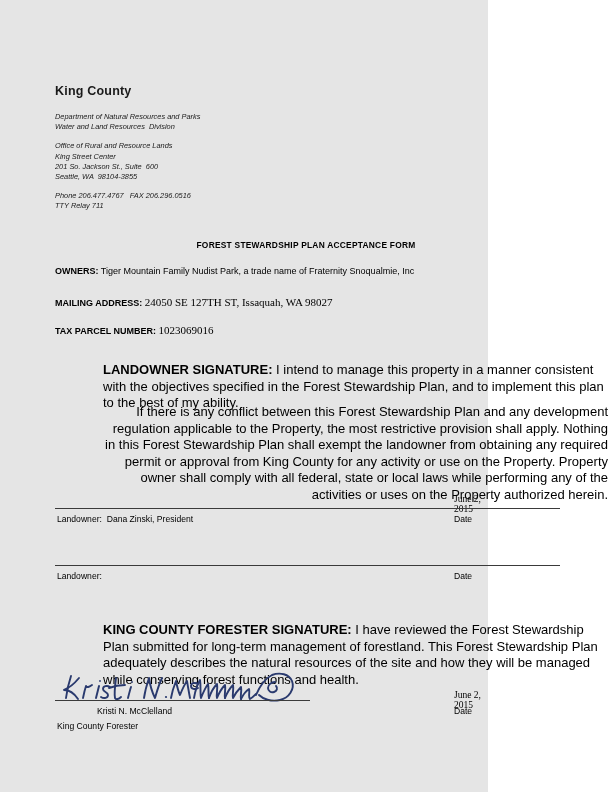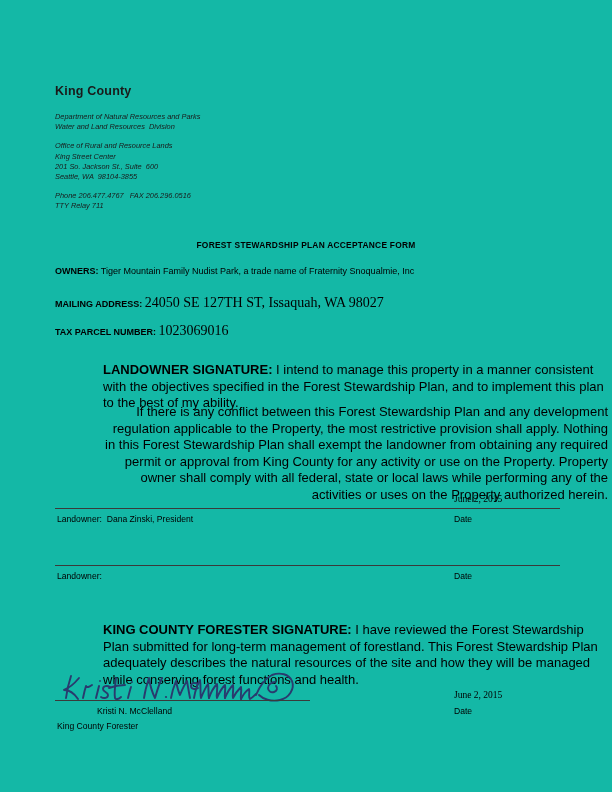--- a/index.html
+++ b/index.html
@@ -12,23 +12,23 @@
     height: 792px;
     position: relative;
     font-family: "Liberation Sans", sans-serif;
     color: #000000;
     overflow: hidden;
   }
 
   .page {
     position: absolute;
     left: 0; top: 0;
-    width: 612px;
+    width: 488px;
     height: 792px;
-    background: #14b8a6;
+    background: #e5e5e5;
   }
 
   
   .letterhead {
     position: absolute;
     left: 55px;
     top: 84px;
     width: 300px;
   }
   .logo-text {
@@ -67,21 +67,21 @@
     line-height: 13px;
   }
   .field .lbl {
     font-weight: bold;
   }
   .field .val {
     font-weight: normal;
   }
   .val-serif {
     font-family: "Liberation Serif", serif;
-    font-size: 14px;
+    font-size: 11px;
   }
 
   #f-owners { top: 265px; }
   #f-mailing { top: 296px; }
   #f-parcel { top: 324px; }
 
   
   .para {
     position: absolute;
     left: 55px;

